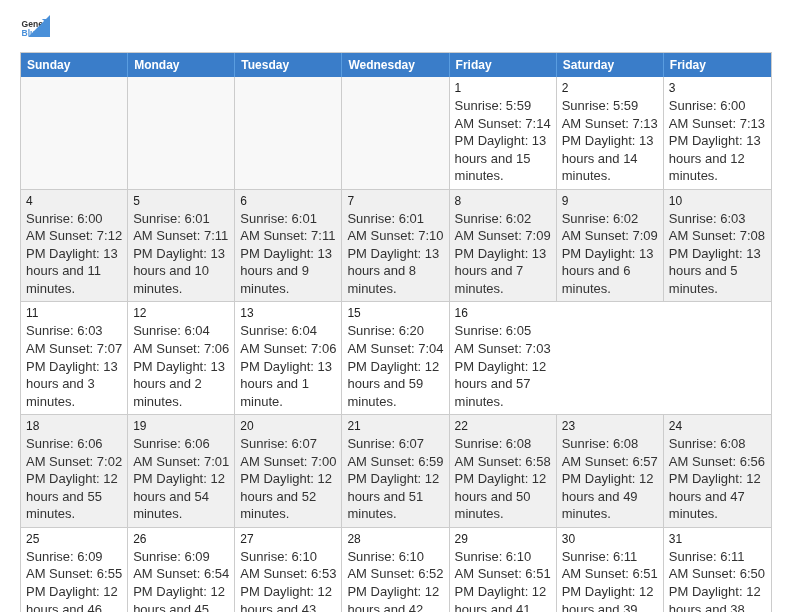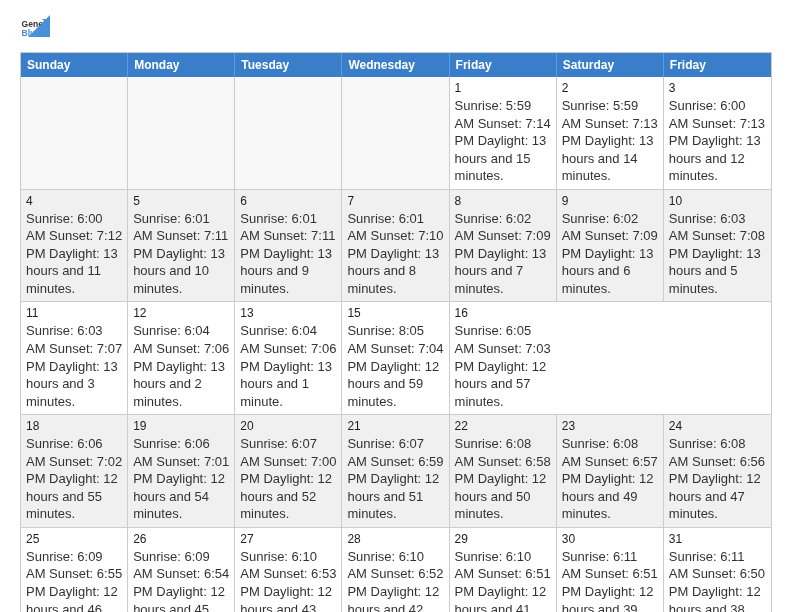--- a/index.html
+++ b/index.html
@@ -234,21 +234,21 @@
           </div>
           <div class="cal-cell">
             <div class="day-num">13</div>
             <div class="day-info">Sunrise: 6:04 AM
 Sunset: 7:06 PM
 Daylight: 13 hours
 and 1 minute.</div>
           </div>
           <div class="cal-cell">
             <div class="day-num">15</div>
-            <div class="day-info">Sunrise: 8:05 AM
+            <div class="day-info">Sunrise: 6:20 AM
 Sunset: 7:04 PM
 Daylight: 12 hours
 and 59 minutes.</div>
           </div>
           <div class="cal-cell">
             <div class="day-num">16</div>
             <div class="day-info">Sunrise: 6:05 AM
 Sunset: 7:03 PM
 Daylight: 12 hours
 and 57 minutes.</div>

